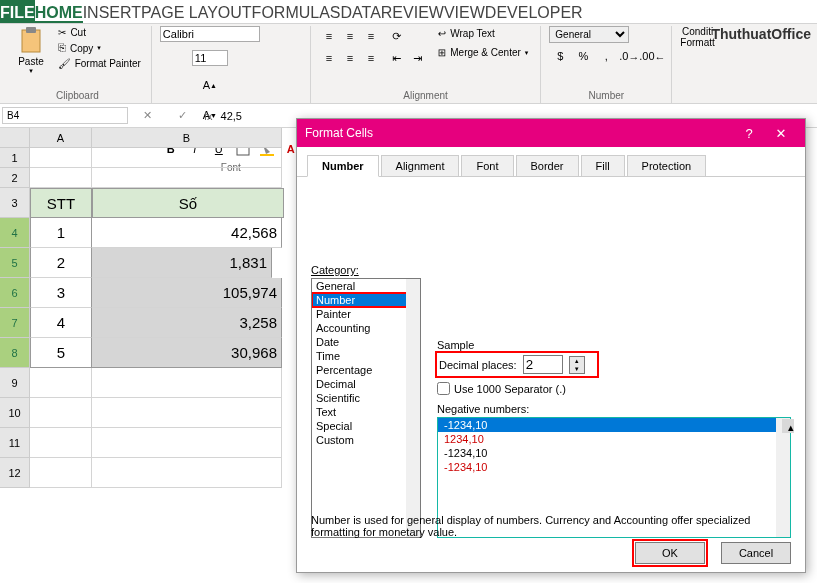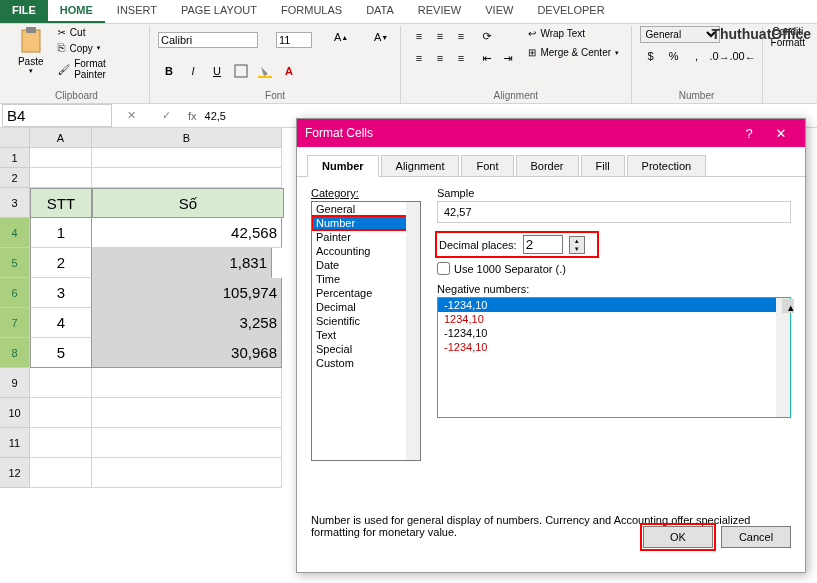--- a/index.html
+++ b/index.html
@@ -1,54 +1,54 @@
 <!DOCTYPE html>
 <html><head>
 <meta charset="utf-8">
 <style>
 * { box-sizing: border-box; margin: 0; padding: 0; font-family: "Segoe UI", Tahoma, sans-serif; }
 body { width: 817px; height: 583px; background: #fff; overflow: hidden; position: relative; font-size: 11px; }
 
 
 .ribbon-tabs { display: flex; height: 24px; background: #fff; border-bottom: 1px solid #d4d4d4; }
-.tab { padding: 4px 12px; font-size: 11px; color: #444; cursor: pointer; }
+.tab { padding: 4px 0; font-size: 16px; color: #444; cursor: pointer; }
 .tab.file { background: #217346; color: #fff; font-weight: bold; }
 .tab.active { color: #217346; border-bottom: 2px solid #217346; font-weight: 600; }
 
 .ribbon-body { height: 80px; background: #f3f2f1; border-bottom: 1px solid #d4d4d4; display: flex; padding: 2px 4px 0; }
 .rgroup { border-right: 1px solid #d4d4d4; padding: 0 8px; display: flex; flex-direction: column; align-items: center; }
 .rgroup-content { flex: 1; display: flex; align-items: flex-start; gap: 6px; }
 .rgroup-label { font-size: 10px; color: #666; padding: 2px 0; }
 
 .paste-btn { display: flex; flex-direction: column; align-items: center; width: 38px; }
 .clip-side { display: flex; flex-direction: column; gap: 2px; font-size: 10px; }
 .clip-side div { display: flex; align-items: center; gap: 4px; padding: 1px 2px; }
 
-.font-row1 { display: flex; gap: 18px; align-items: flex-end; }
+.font-row1 { display: flex; gap: 8px; align-items: center; flex-direction: column; }
 .font-sel { width: 100px; font-size: 11px; border: 1px solid #ababab; padding: 1px 2px; }
 .size-sel { width: 36px; font-size: 11px; border: 1px solid #ababab; padding: 1px 2px; }
 .font-row2 { display: flex; gap: 2px; margin-top: 6px; }
 .fbtn { width: 22px; height: 22px; display: flex; align-items: center; justify-content: center; border: 1px solid transparent; }
 
 .align-grid { display: flex; flex-direction: column; gap: 2px; }
 .align-row { display: flex; gap: 1px; }
 .abtn { width: 20px; height: 20px; display: flex; align-items: center; justify-content: center; }
 
 .wrap-merge { display: flex; flex-direction: column; gap: 4px; font-size: 10px; }
 .wrap-merge div { display: flex; align-items: center; gap: 4px; padding: 2px 4px; white-space: nowrap; }
 
 .num-col { display: flex; flex-direction: column; gap: 2px; }
 .num-sel { width: 80px; font-size: 10px; border: 1px solid #ababab; padding: 1px; }
 .num-row { display: flex; gap: 1px; }
 
 .logo { position: absolute; right: 6px; top: 26px; font-size: 14px; font-weight: bold; color: #333; }
 
 
 .fbar { height: 24px; display: flex; align-items: center; border-bottom: 1px solid #d4d4d4; background: #fff; }
-.namebox { width: 110px; border: 1px solid #ccc; padding: 2px 4px; font-size: 15px; margin: 1px 2px; }
+.namebox { width: 126px; border: 1px solid #ccc; padding: 2px 4px; font-size: 10px; margin: 1px 2px; }
 .fbar-icons { width: 70px; display: flex; justify-content: space-around; color: #888; }
 .fx { color: #666; margin: 0 4px; }
 .fval { font-size: 11px; padding: 0 4px; }
 .colheads { display: flex; height: 20px; }
 .corner { width: 30px; height: 20px; background: #e6e6e6; border-right: 1px solid #ccc; border-bottom: 1px solid #ccc; }
 .colh { height: 20px; background: #e6e6e6; border-right: 1px solid #ccc; border-bottom: 1px solid #ccc; text-align: center; line-height: 20px; font-size: 11px; }
 .colh.A { width: 62px; }
 .colh.B { width: 190px; }
 .rowh { width: 30px; background: #e6e6e6; border-right: 1px solid #ccc; border-bottom: 1px solid #ccc; text-align: center; font-size: 11px; display: flex; align-items: center; justify-content: center; }
 .rowh.sel { background: #aad07f; color: #217346; }
@@ -63,21 +63,21 @@
 
 .dialog { position: absolute; left: 296px; top: 118px; width: 510px; height: 455px; background: #fff; border: 1px solid #999; box-shadow: 2px 2px 10px rgba(0,0,0,0.3); }
 .titlebar { height: 28px; background: #e6007e; color: #fff; display: flex; align-items: center; padding: 0 8px; font-size: 12px; }
 .titlebar .spacer { flex: 1; }
 .titlebar .tbtn { width: 32px; text-align: center; font-size: 13px; }
 
 .dtabs { display: flex; padding: 8px 10px 0; gap: 2px; }
 .dtab { padding: 4px 14px; font-size: 11px; border: 1px solid #ccc; border-bottom: none; background: #f0f0f0; }
 .dtab.active { background: #fff; border-bottom: 1px solid #fff; position: relative; z-index: 2; font-weight: 600; }
 
-.dbody { border-top: 1px solid #ccc; margin-top: -1px; padding: 10px 14px; height: 372px; display: flex; gap: 16px; position: relative; }
+.dbody { border-top: 1px solid #ccc; margin-top: -1px; padding: 10px 14px; height: 372px; display: flex; gap: 16px; position: relative; align-items: flex-end; }
 
 .catcol { width: 110px; }
 .catcol label { font-size: 11px; text-decoration: underline; }
 .catlist { border: 1px solid #7a7a7a; height: 260px; margin-top: 2px; font-size: 11px; overflow: hidden; position: relative; }
 .catlist div { padding: 1px 4px; }
 .catlist .sel { background: #0078d7; color: #fff; outline: 2px solid red; outline-offset: -1px; }
 .cat-scroll { position: absolute; right: 0; top: 0; bottom: 0; width: 14px; background: #f0f0f0; }
 
 .optcol { flex: 1; font-size: 11px; }
 .optcol .lbl { display: block; margin-bottom: 2px; }
@@ -89,21 +89,21 @@
 .chkrow { display: flex; align-items: center; gap: 4px; margin-bottom: 8px; }
 .neg-list { border: 1px solid #14b8a6; height: 121px; position: relative; }
 .neg-list div { padding: 1px 6px; font-size: 11px; }
 .neg-list .nsel { background: #0078d7; color: #fff; }
 .neg-list .red { color: #c00; }
 .neg-scroll { position: absolute; right: 0; top: 0; bottom: 0; width: 14px; background: #f0f0f0; }
 .neg-arr { height: 14px; background: #d8d8d8; text-align: center; font-size: 8px; line-height: 14px; }
 
 .desc { position: absolute; bottom: 10px; left: 14px; right: 14px; font-size: 11px; }
 
-.dbtns { position: absolute; bottom: 24px; right: 14px; display: flex; gap: 8px; padding-left: 31px; }
+.dbtns { position: absolute; bottom: 8px; right: 14px; display: flex; gap: 16px; padding-left: 31px; }
 .dbtn { width: 70px; height: 22px; border: 1px solid #7a7a7a; background: #e1e1e1; font-size: 11px; }
 .dbtn.ok { outline: 2px solid red; outline-offset: 1px; }
 
 svg { display: block; }
 </style>
 </head>
 <body>
 
 <div class="ribbon-tabs">
   <div class="tab file">FILE</div>
@@ -347,21 +347,20 @@
         <div>Decimal</div>
         <div>Scientific</div>
         <div>Text</div>
         <div>Special</div>
         <div>Custom</div>
         <div class="cat-scroll"></div>
       </div>
     </div>
     <div class="optcol">
       <span class="lbl">Sample</span>
-      <div class="sample-box">42,57</div>
       <div class="decrow">
         <span>Decimal places:</span>
         <input value="2" style="">
         <div class="spin">
             <div>▲</div>
             <div>▼</div>
           </div>
       </div>
       <div class="chkrow">
         <input type="checkbox" style="">

